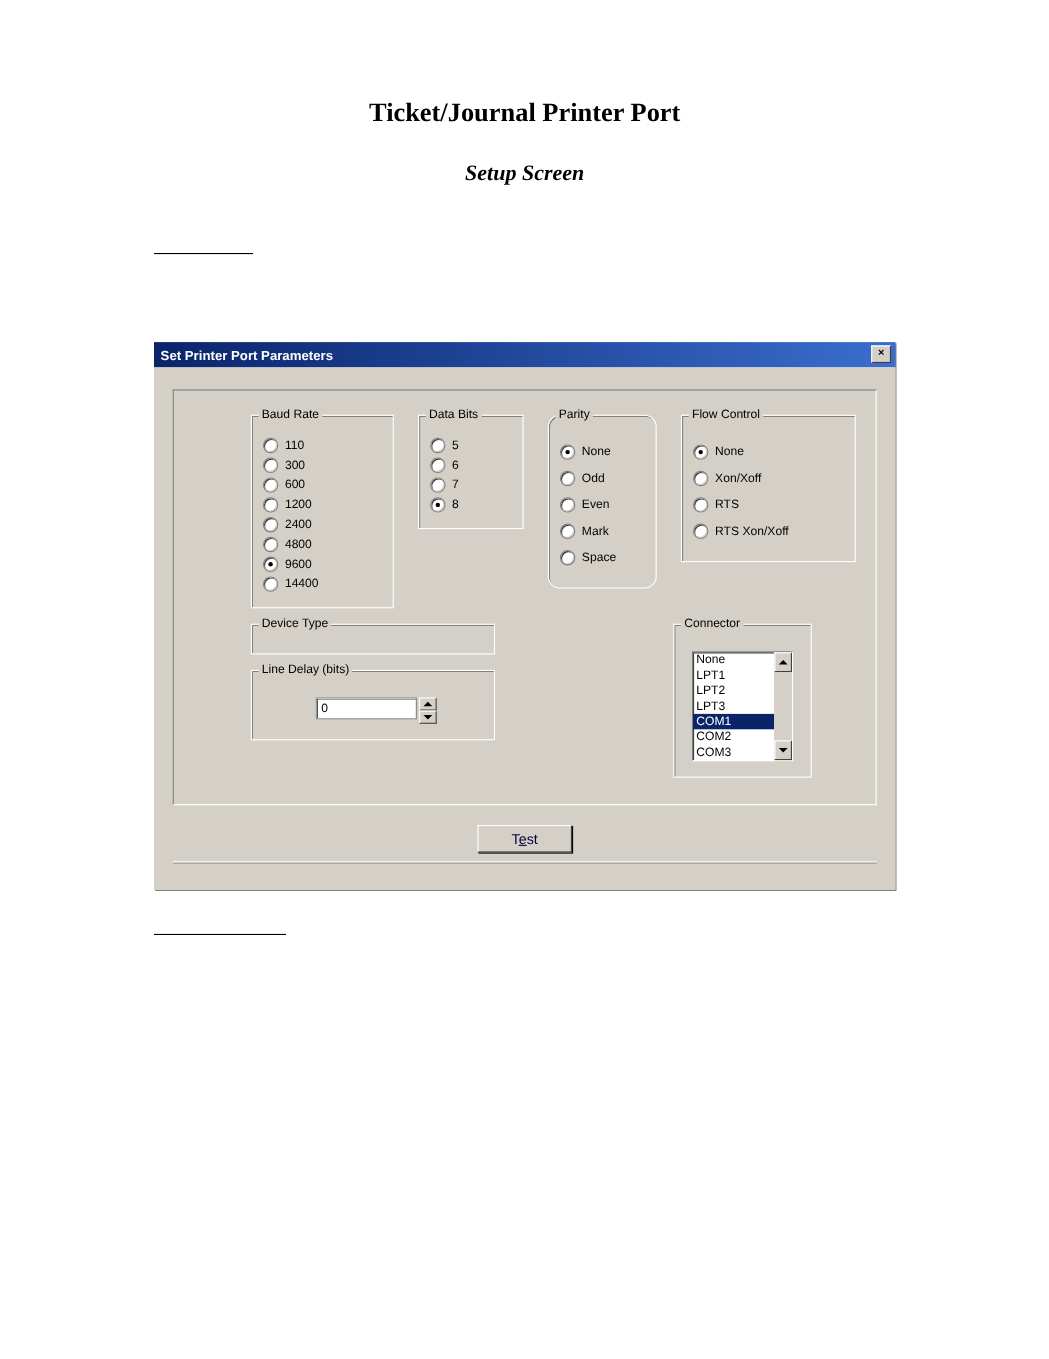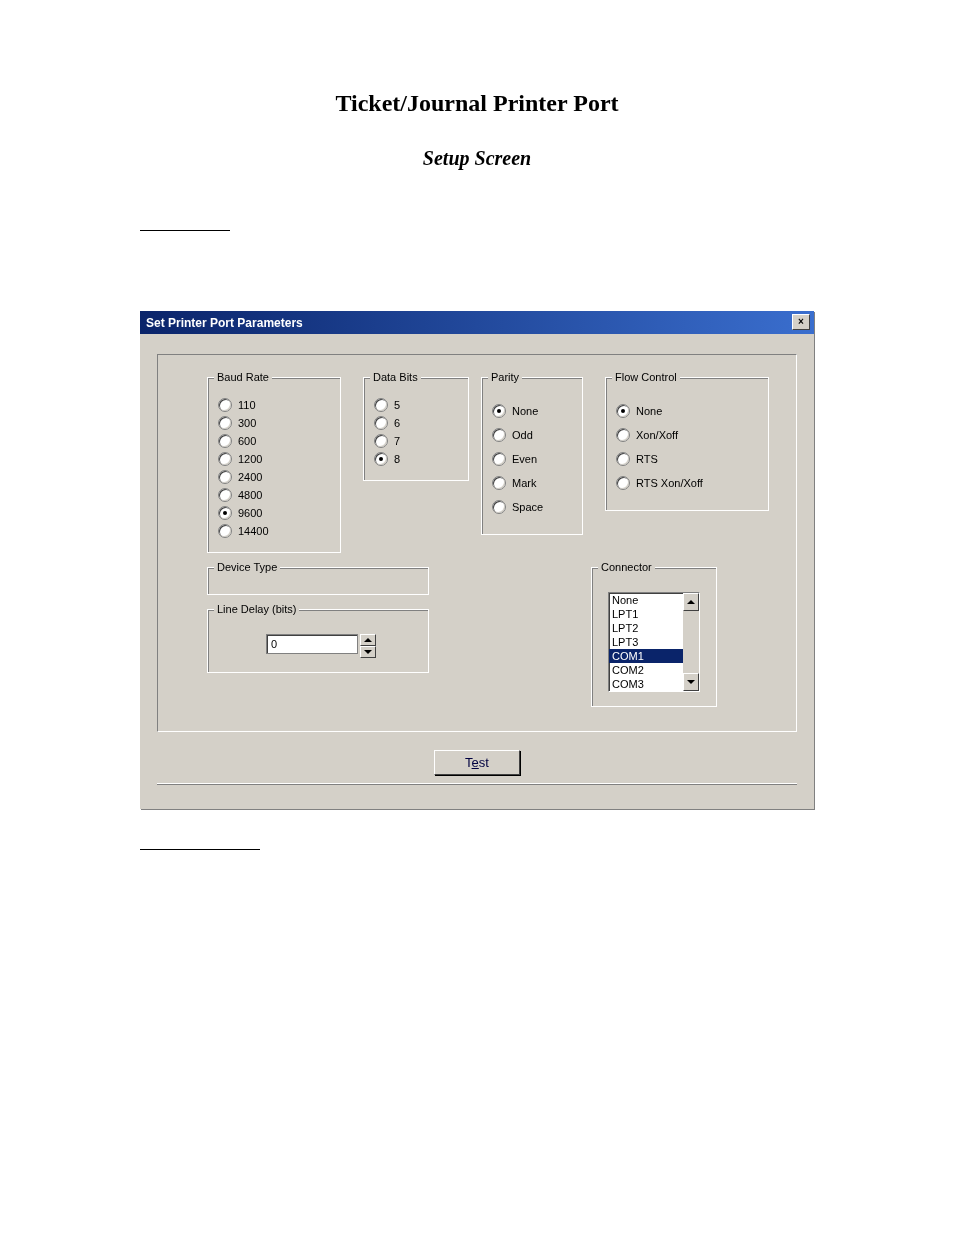--- a/index.html
+++ b/index.html
@@ -77,21 +77,21 @@
     background: #d4d0c8;
     padding: 20px 16px 10px 16px;
     border: 1px solid #d4d0c8;
     border-top: none;
   }
   .inner-panel {
     border-top: 1px solid #808080;
     border-left: 1px solid #808080;
     border-right: 1px solid #fff;
     border-bottom: 1px solid #fff;
-    padding: 22px 18px 24px 49px;
+    padding: 22px 18px 24px 70px;
   }
   .row-top {
     display: flex;
     gap: 22px;
     align-items: flex-start;
   }
   .row-bottom {
     display: flex;
     gap: 22px;
     align-items: flex-start;
@@ -134,23 +134,23 @@
   .radio.sel::after {
     content: "";
     width: 4px; height: 4px;
     border-radius: 50%;
     background: #000;
   }
   .fc-group .radio-row { margin: 10px 0; }
 
   
   .g-baud { width: 112px; }
-  .col-db { width: 96px; display: flex; flex-direction: column; gap: 30px; }
+  .col-db { width: 96px; display: flex; flex-direction: row; gap: 30px; }
   .g-databits, .g-stopbits { width: 84px; }
-  .g-parity { width: 80px; }
+  .g-parity { width: 80px; border-radius: 11px; }
   .g-parity .radio-row { margin: 10px 0; }
   .g-flow { width: 142px; }
 
   
   .g-device { width: 200px; }
   .listbox-wrap {
     display: flex;
     height: 44px;
   }
   .listbox {

